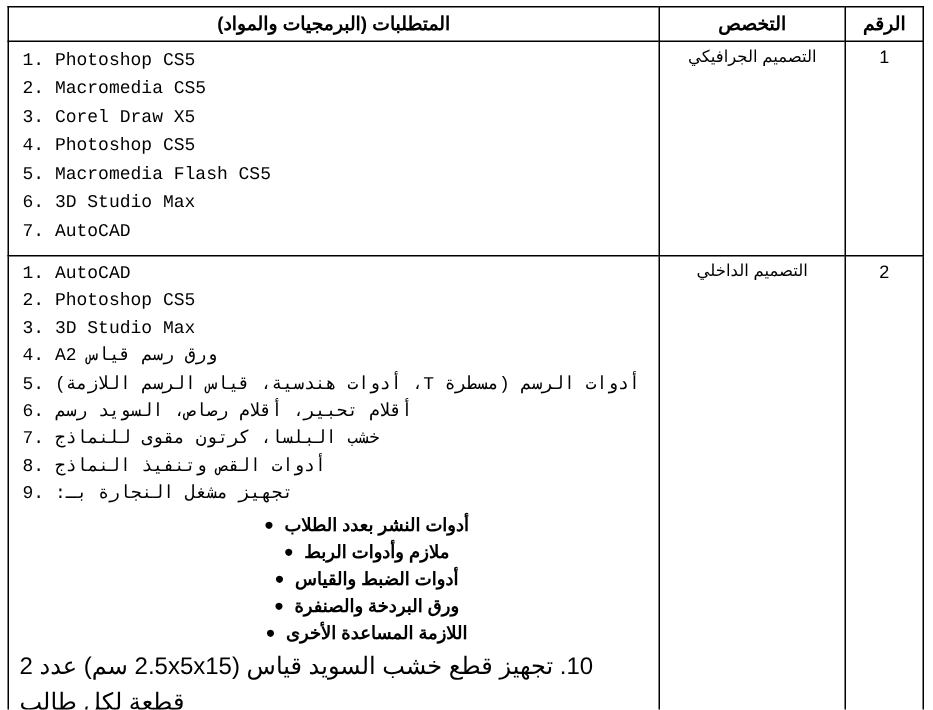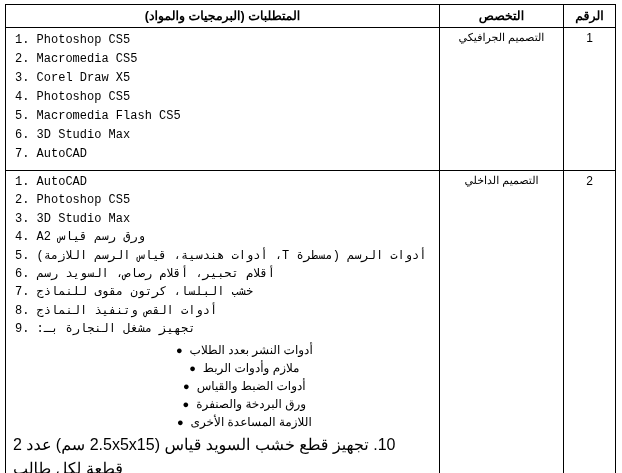--- a/index.html
+++ b/index.html
@@ -73,20 +73,21 @@
     line-height: 1.45;
     font-size: 12px;
     unicode-bidi: isolate;
     font-family: Liberation Mono, monospace;
   }
   ol.items > li .txt { unicode-bidi: isolate; }
   ul.bullets {
     list-style: none;
     margin: 2px 0 2px 0;
     padding: 0;
+    font-weight: bold;
   }
   ul.bullets > li {
     display: block;
     text-align: center;
     line-height: 1.5;
     font-size: 12px;
     padding-left: 40px;
   }
   ul.bullets > li .bullet {
     display: inline-block;

